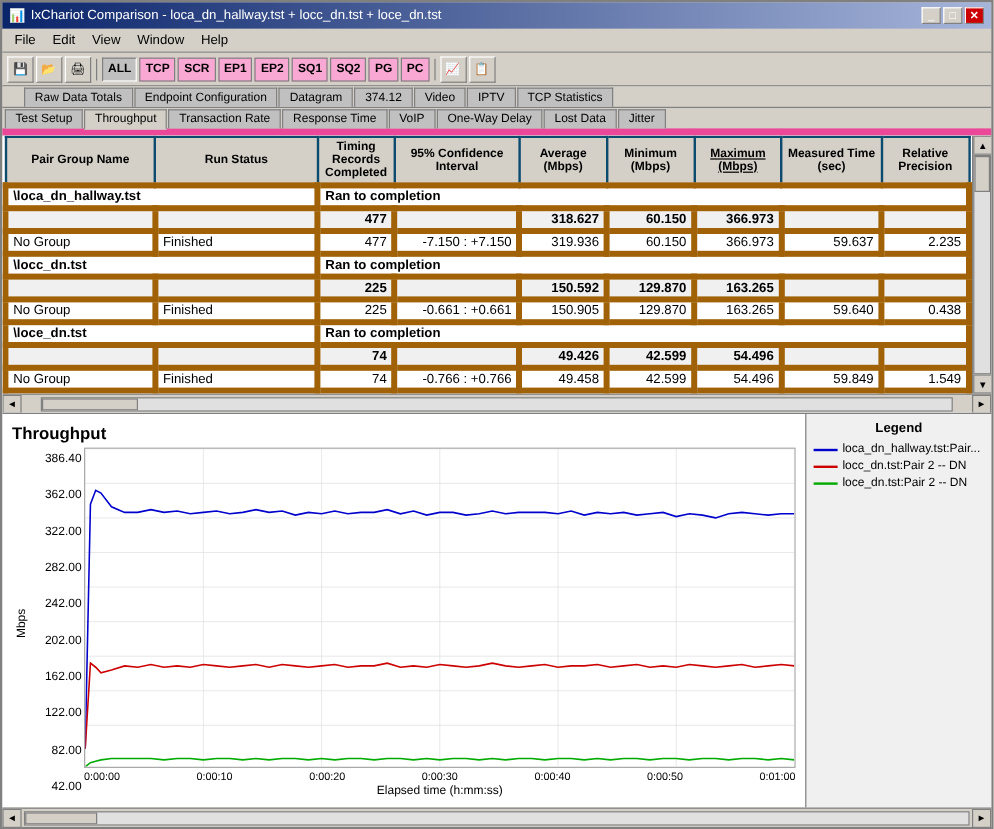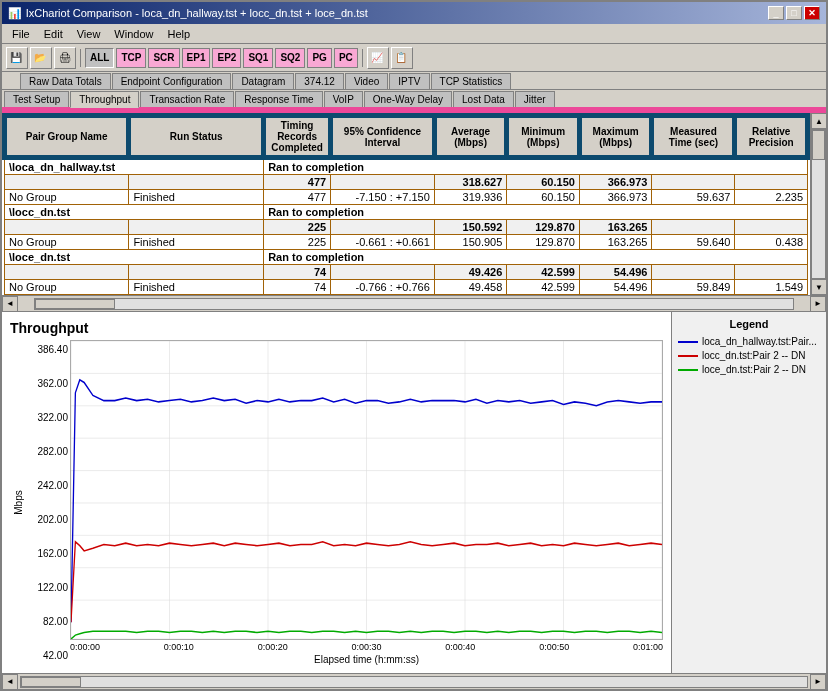--- a/index.html
+++ b/index.html
@@ -25,22 +25,22 @@
     
     .tab-strip { display: flex; background: #d4d0c8; border-bottom: 1px solid #808080; padding: 1px 18px 0; }
     .tab { padding: 2px 8px; font-size: 10px; background: #c0c0c0; border: 1px solid #808080; border-bottom: none; margin-right: 1px; cursor: pointer; white-space: nowrap; }
     .tab.active { background: #d4d0c8; border-bottom: 1px solid #d4d0c8; margin-bottom: -1px; }
     
     .tab-strip2 { display: flex; background: #d4d0c8; border-bottom: 6px solid #ec4899; padding: 1px 2px 0; }
     
     
     .data-area { background: white; flex: 0 0 auto; overflow: hidden; }
     .data-table { width: 100%; border-collapse: collapse; font-size: 11px; }
-    .data-table th { background: #d4d0c8; border: 5px solid #0c4a6e; padding: 2px 4px; text-align: center; font-weight: bold; font-size: 10px; vertical-align: middle; }
-    .data-table td { border: 1px solid #a16207; padding: 1px 4px; vertical-align: middle; white-space: nowrap; }
+    .data-table th { background: #d4d0c8; border: 2px solid #0c4a6e; padding: 2px 4px; text-align: center; font-weight: bold; font-size: 10px; vertical-align: middle; }
+    .data-table td { border: 5px solid #a16207; padding: 1px 4px; vertical-align: middle; white-space: nowrap; }
     .section-row td { font-weight: bold; background: white; font-size: 11px; padding: 1px 4px; }
     .summary-row td { font-weight: bold; text-align: right; background: #f0f0f0; }
     .detail-row td { background: white; }
     .detail-row td.right { text-align: right; }
     
     
     .chart-area { flex: 1; background: white; display: flex; border-top: 1px solid #808080; }
     .chart-main { flex: 1; padding: 8px; position: relative; display: flex; flex-direction: column; }
     .chart-title { font-size: 14px; font-weight: bold; margin-bottom: 4px; }
     .legend-area { width: 155px; background: #f0f0f0; border-left: 1px solid #808080; padding: 6px; }
@@ -143,21 +143,21 @@
               </th>
               <th style="width:100px;">
                 <span>95% Confidence Interval</span>
               </th>
               <th style="width:70px;">
                 <span>Average (Mbps)</span>
               </th>
               <th style="width:70px;">
                 <span>Minimum (Mbps)</span>
               </th>
-              <th style="width:70px;">
+              <th style="width:70px;text-decoration:underline;">
                 <span>Maximum (Mbps)</span>
               </th>
               <th style="width:80px;">
                 <span>Measured Time (sec)</span>
               </th>
               <th style="width:70px;">
                 <span>Relative Precision</span>
               </th>
             </tr>
           </thead>

